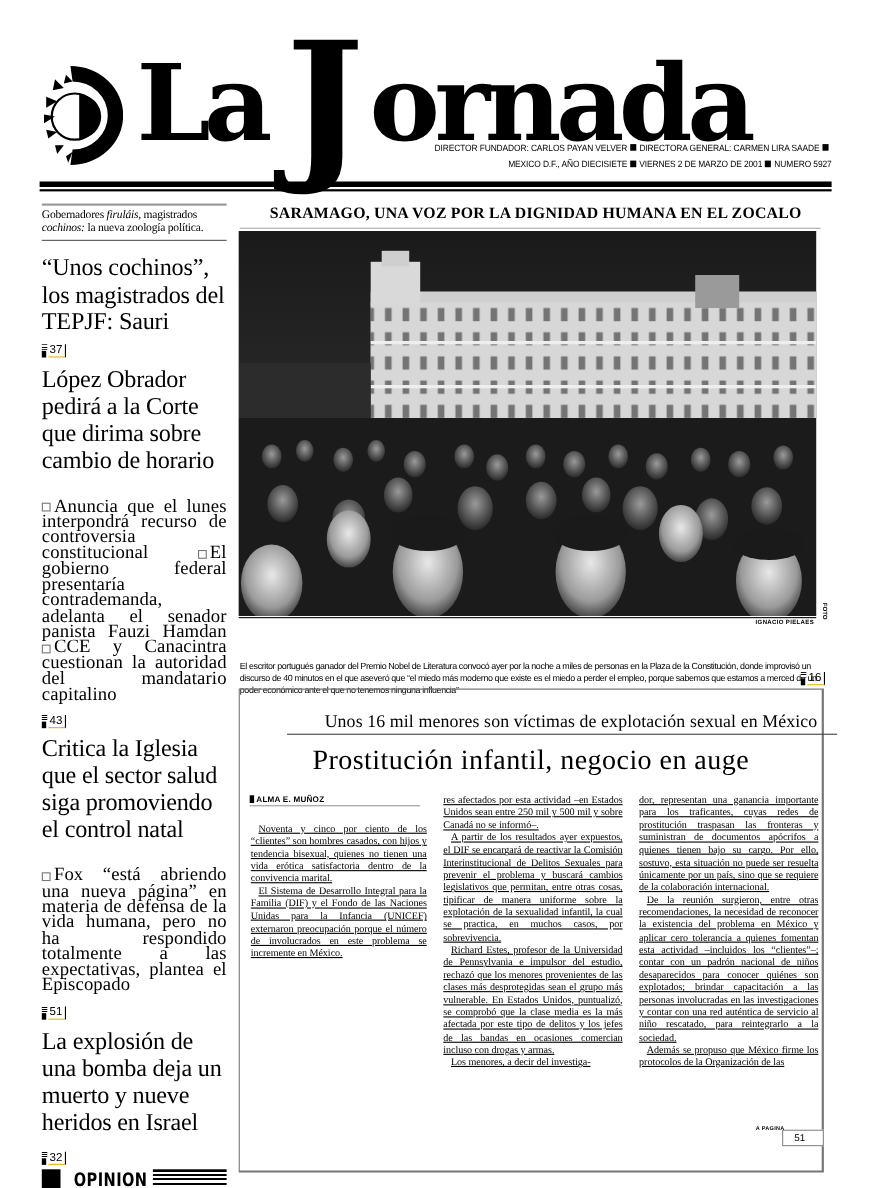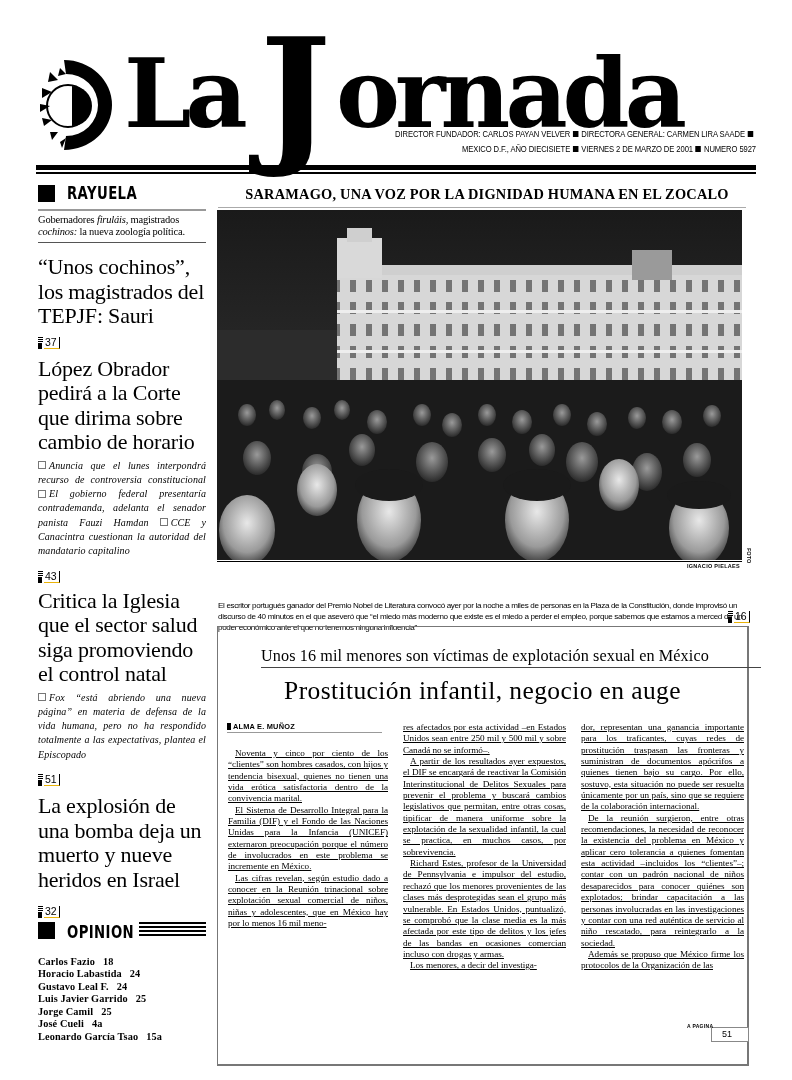--- a/index.html
+++ b/index.html
@@ -44,21 +44,21 @@
   }
   .pageref { display: flex; align-items: flex-end; margin-top: 6px; height: 14px; }
   .pageref-mark { width: 5px; height: 12px; position: relative; margin-right: 1px; }
   .pageref-mark::before { content: ""; position: absolute; left: 0; top: 0; width: 5px; height: 5px;
     background: repeating-linear-gradient(180deg, #000 0 1px, #fff 1px 2px); }
   .pageref-mark::after { content: ""; position: absolute; left: 0; bottom: 0; width: 4px; height: 6px; background: #000; }
   .pageref-num {
     font-family: "Liberation Sans", sans-serif; font-size: 10.5px; line-height: 11px;
     border-bottom: 1px solid #eab308; border-right: 1px solid #000; padding: 0 2px 0 1px;
   }
-  .summary { font-size: 10px; line-height: 14.3px; margin-top: 4px; text-align: justify; letter-spacing: 0.1px; font-style: italic; }
+  .summary { font-size: 17px; line-height: 14.3px; margin-top: 22px; text-align: justify; letter-spacing: 0.1px; }
   .bullet { display: inline-block; width: 8px; height: 8px; border: 1px solid #777; margin-right: 3px; vertical-align: -0.5px; }
 
   .opinion-head { display: flex; margin-top: 4px; height: 22px; }
   .opinion-lines { flex: 1; margin-left: 8px; height: 15px;
     background: repeating-linear-gradient(180deg, #000 0 2px, #fff 2px 4px); }
   .opinion-list { margin-top: 12px; }
   .opinion-item { font-weight: bold; font-size: 10.3px; line-height: 12.4px; white-space: nowrap; letter-spacing: 0.1px; }
   .opinion-item .pg { margin-left: 8px; font-weight: bold; }
 
   
@@ -89,21 +89,21 @@
     margin-top: 24px;
   }
   .caption-ref { position: absolute; left: 728px; top: 603px; }
 
   
   .story-box {
     position: absolute; left: 217px; top: 626px; width: 532px; height: 440px;
     border: 1px solid #555; border-right-width: 2px; border-bottom-width: 2px; border-color: #777;
   }
   .story-kicker {
-    position: absolute; left: 43px; top: 20px; width: 482px; text-align: left;
+    position: absolute; left: 43px; top: 20px; width: 482px; text-align: right;
     font-size: 16.2px; letter-spacing: 0.1px;
   }
   .story-kicker-rule { position: absolute; left: 43px; top: 40px; width: 500px; height: 1px; background: #444; }
   .story-title {
     position: absolute; left: 0; top: 49px; width: 100%; text-align: center;
     font-size: 25.5px; letter-spacing: 0.4px;
   }
   .byline {
     position: absolute; left: 9px; top: 94px; width: 155px; height: 12px;
     font-family: "Liberation Sans", sans-serif; font-size: 7.4px; font-weight: bold; letter-spacing: 0.2px;
@@ -153,24 +153,20 @@
     <span>DIRECTOR FUNDADOR: CARLOS PAYAN VELVER</span><span class="sq"></span><span>DIRECTORA GENERAL: CARMEN LIRA SAADE</span><span class="sq"></span>
   </div>
   <div class="staff-line l2">
     <span>MEXICO D.F., AÑO DIECISIETE</span><span class="sq"></span><span>VIERNES 2 DE MARZO DE 2001</span><span class="sq"></span><span>NUMERO 5927</span>
   </div>
 </div>
 <div class="rule-top"></div>
 <div class="rule-top2"></div>
 
 <div class="left-col">
-  <div class="section-head">
-    <div class="section-sq"></div>
-    <div class="section-title">RAYUELA</div>
-  </div>
   <div class="section-rule"></div>
   <div class="rayuela-text"><span>Gobernadores </span><i>firuláis,</i><span> magistrados </span><i>cochinos:</i><span> la nueva zoología política.</span></div>
   <div class="thin-rule"></div>
 
   <div class="headline" style="margin-top:12px;">“Unos cochinos”, los magistrados del TEPJF: Sauri</div>
   <div class="pageref">
     <div class="pageref-mark"></div>
     <div class="pageref-num">37</div>
   </div>
 
@@ -306,21 +302,20 @@
   <div class="story-kicker-rule"></div>
   <div class="story-title">Prostitución infantil, negocio en auge</div>
   <div class="byline">
     <span class="bsq"></span>
     <span>ALMA E. MUÑOZ</span>
   </div>
 
   <div class="story-col col1">
     <p>Noventa y cinco por ciento de los “clientes” son hombres casados, con hijos y tendencia bisexual, quienes no tienen una vida erótica satisfactoria dentro de la convivencia marital.</p>
     <p>El Sistema de Desarrollo Integral para la Familia (DIF) y el Fondo de las Naciones Unidas para la Infancia (UNICEF) externaron preocupación porque el número de involucrados en este problema se incremente en México.</p>
-    <p>Las cifras revelan, según estudio dado a conocer en la Reunión trinacional sobre explotación sexual comercial de niños, niñas y adolescentes, que en México hay por lo menos 16 mil meno-</p>
   </div>
   <div class="story-col col2">
     <p class="first">res afectados por esta actividad –en Estados Unidos sean entre 250 mil y 500 mil y sobre Canadá no se informó–.</p>
     <p>A partir de los resultados ayer expuestos, el DIF se encargará de reactivar la Comisión Interinstitucional de Delitos Sexuales para prevenir el problema y buscará cambios legislativos que permitan, entre otras cosas, tipificar de manera uniforme sobre la explotación de la sexualidad infantil, la cual se practica, en muchos casos, por sobrevivencia.</p>
     <p>Richard Estes, profesor de la Universidad de Pennsylvania e impulsor del estudio, rechazó que los menores provenientes de las clases más desprotegidas sean el grupo más vulnerable. En Estados Unidos, puntualizó, se comprobó que la clase media es la más afectada por este tipo de delitos y los jefes de las bandas en ocasiones comercian incluso con drogas y armas.</p>
     <p>Los menores, a decir del investiga-</p>
   </div>
   <div class="story-col col3">
     <p class="first">dor, representan una ganancia importante para los traficantes, cuyas redes de prostitución traspasan las fronteras y suministran de documentos apócrifos a quienes tienen bajo su cargo. Por ello, sostuvo, esta situación no puede ser resuelta únicamente por un país, sino que se requiere de la colaboración internacional.</p>
     <p>De la reunión surgieron, entre otras recomendaciones, la necesidad de reconocer la existencia del problema en México y aplicar cero tolerancia a quienes fomentan esta actividad –incluidos los “clientes”–; contar con un padrón nacional de niños desaparecidos para conocer quiénes son explotados; brindar capacitación a las personas involucradas en las investigaciones y contar con una red auténtica de servicio al niño rescatado, para reintegrarlo a la sociedad.</p>

